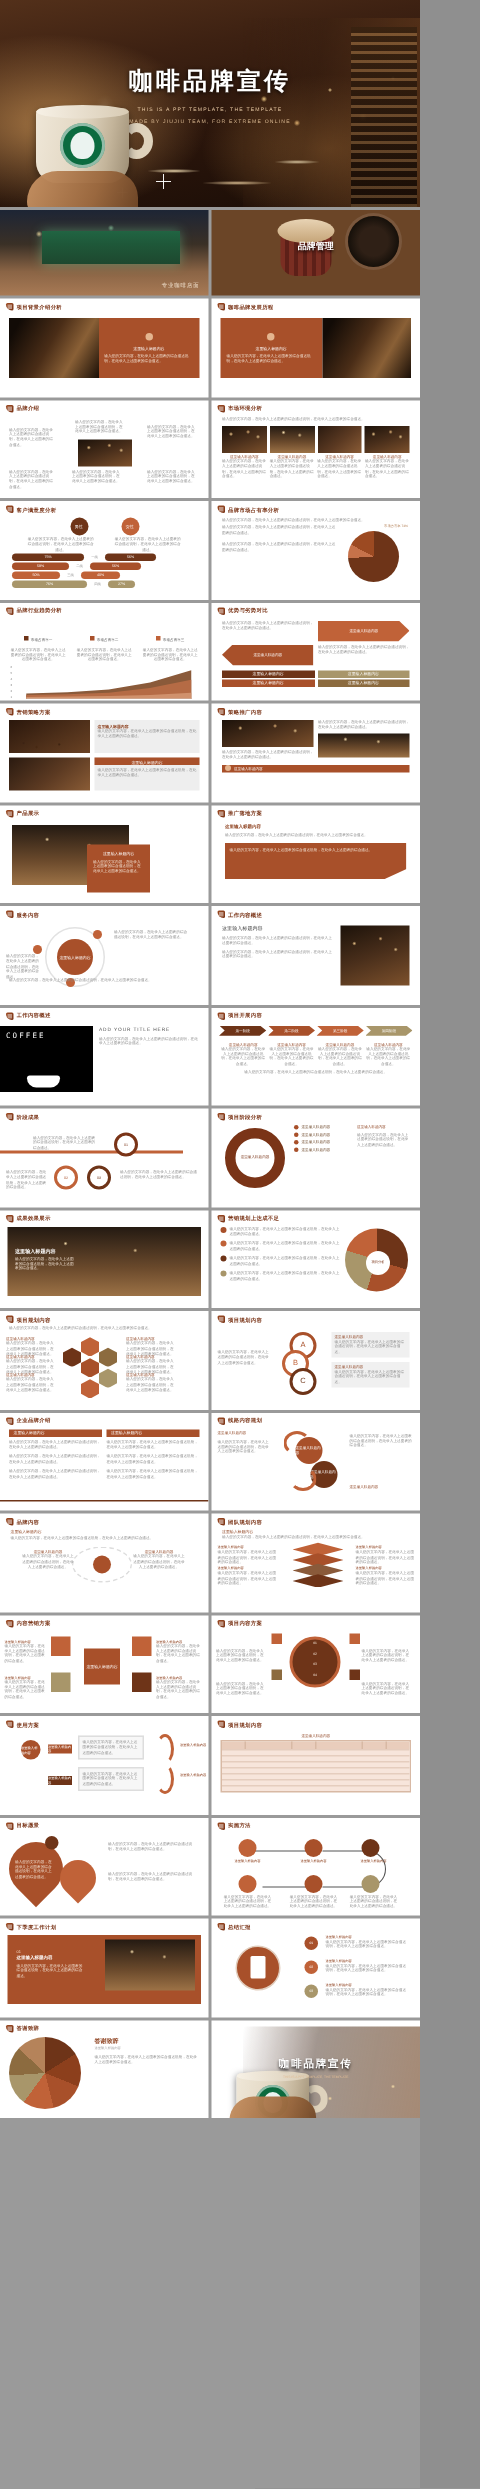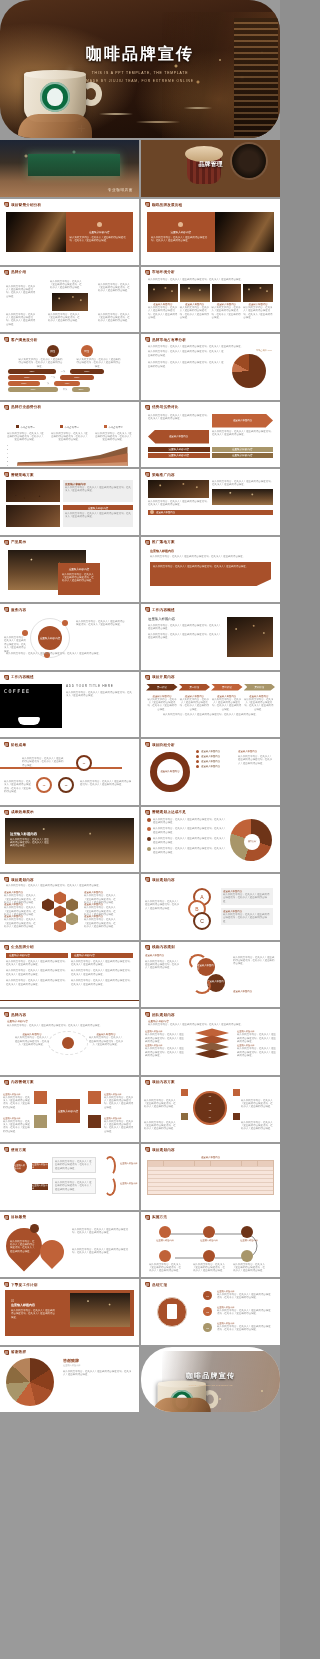--- a/index.html
+++ b/index.html
@@ -10,21 +10,20 @@
     overflow:hidden; position:relative;
   }
   .page { width:280px; height:1659px; position:relative; background:#9a9a9a; }
 
   
   .hero { position:relative; width:280px; height:138px; overflow:hidden;
     background:
       radial-gradient(ellipse 60% 70% at 12% 60%, rgba(255,190,110,.55), rgba(0,0,0,0) 62%),
       radial-gradient(ellipse 50% 60% at 78% 72%, rgba(255,180,90,.38), rgba(0,0,0,0) 60%),
       linear-gradient(170deg,#53301a 0%,#3d2112 28%,#2a150b 60%,#1a0d06 100%);
-    border-radius: 31px;
   }
   .hero .city { position:absolute; right:0; top:12px; width:118px; height:126px;
     background:
       radial-gradient(circle 3px at 14px 54px, rgba(255,215,140,.95), transparent 70%),
       radial-gradient(circle 3px at 36px 70px, rgba(255,205,130,.85), transparent 70%),
       radial-gradient(circle 2px at 58px 48px, rgba(255,225,160,.9), transparent 70%),
       radial-gradient(circle 4px at 80px 66px, rgba(255,200,120,.8), transparent 70%),
       radial-gradient(circle 2px at 100px 40px, rgba(255,230,170,.85), transparent 70%),
       linear-gradient(100deg, rgba(0,0,0,0) 0%, rgba(60,34,18,.5) 40%, rgba(110,66,32,.65) 100%);
     opacity:.95;

